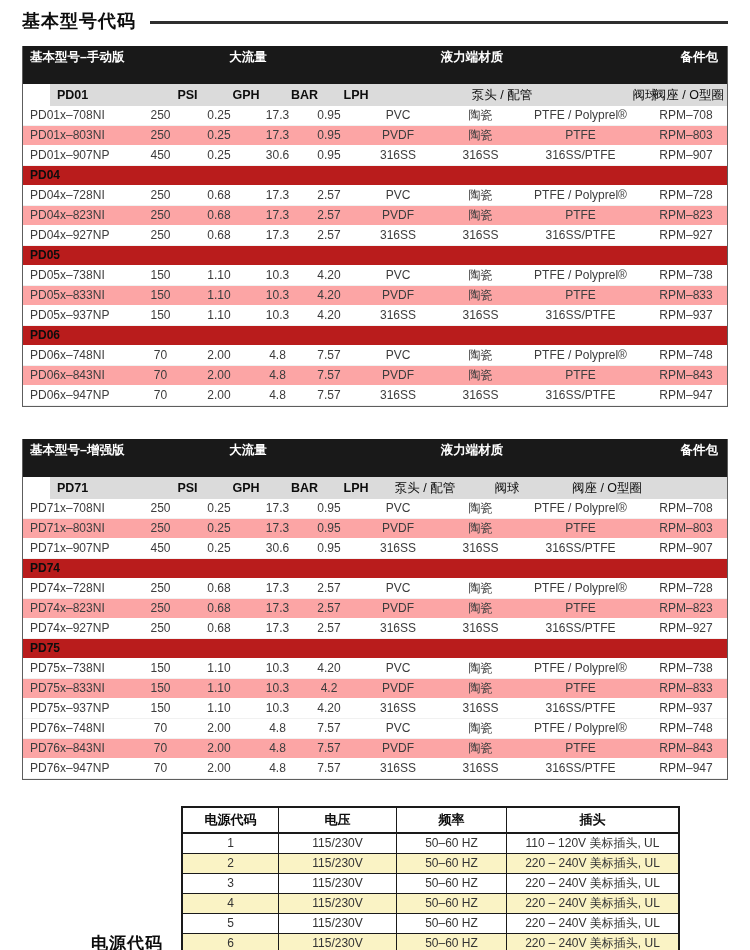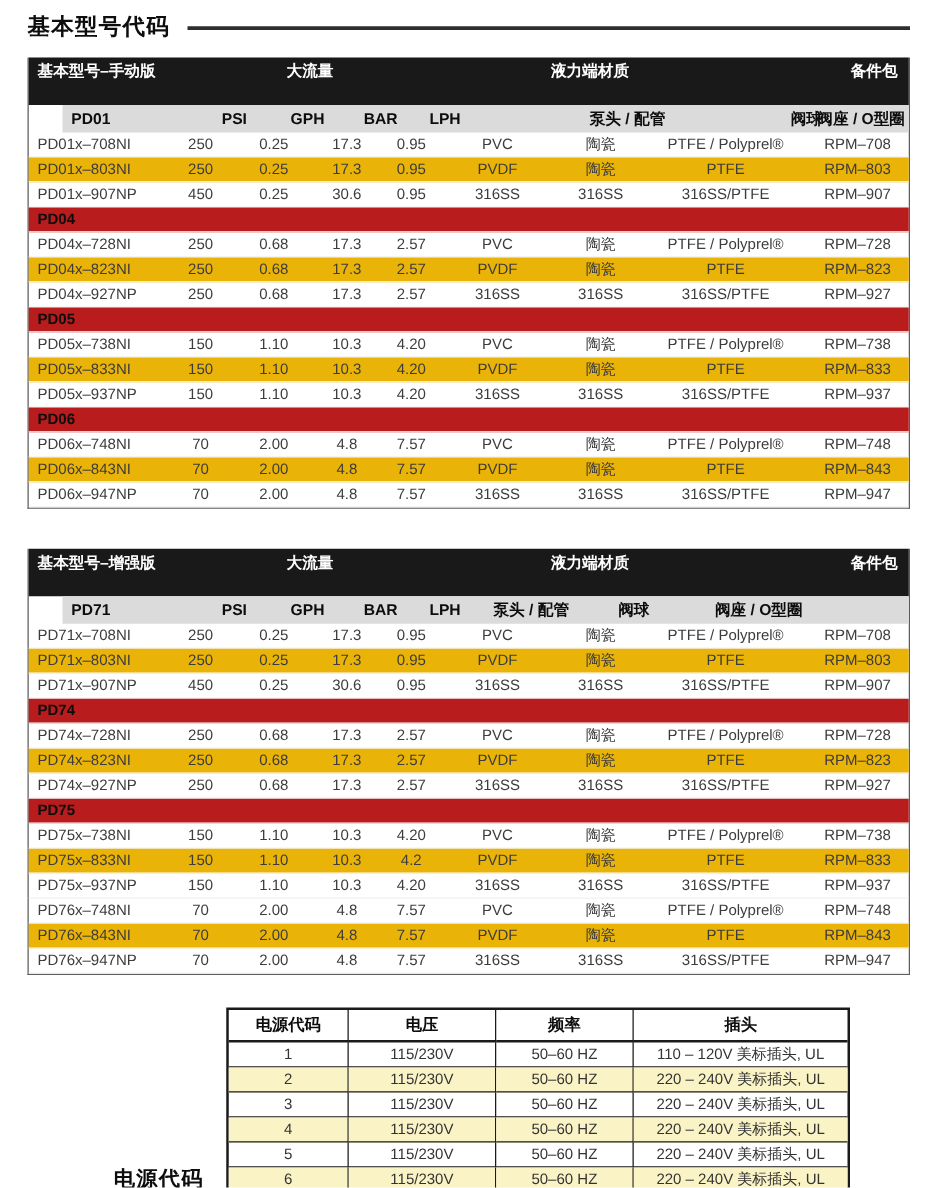--- a/index.html
+++ b/index.html
@@ -27,32 +27,32 @@
   .gh-mat{left:449px;transform:translateX(-50%);text-align:right;}
   .gh-spare{right:9px;}
 
   .grid9{display:grid;grid-template-columns:110px 55px 62px 55px 48px 90px 75px 125px 86px;}
 
   .colhead{position:relative;height:22px;background:#DBDBDB;font-weight:bold;
     font-size:12.5px;color:#0d0d0d;margin-left:27px;}
   .colhead .hc{text-align:center;line-height:22px;white-space:nowrap;}
   .colhead .hc.model{text-align:left;padding-left:7px;}
   .mat-lab{position:absolute;top:0;line-height:22px;white-space:nowrap;
-    font-weight:bold;font-size:12.5px;color:#0d0d0d;}
+    font-weight:normal;font-size:12.5px;color:#0d0d0d;}
   .t1 .lab-ph{left:452px;transform:translateX(-50%);}
   .t1 .lab-vb{left:595px;transform:translateX(-50%);}
   .t1 .lab-vs{right:3px;}
   .t2 .lab-ph{left:375px;transform:translateX(-50%);}
   .t2 .lab-vb{left:457px;transform:translateX(-50%);}
   .t2 .lab-vs{left:557px;transform:translateX(-50%);}
 
   .mrow{height:19px;line-height:19px;font-size:12px;border-bottom:1px solid #f1f1f1;}
   .mrow.section-row{background:#b91c1c;font-weight:bold;color:#0d0d0d;border-bottom:1px solid #ffffff;}
   .mrow.data-row{color:#3c3c3c;}
-  .mrow.hl{background:#eab308;border-bottom:1px solid #ffffff;}
+  .mrow.hl{background:#fca5a5;border-bottom:1px solid #ffffff;}
   .mcell{text-align:center;white-space:nowrap;overflow:hidden;}
   .mcell.c0{text-align:left;padding-left:7px;}
   .span-all{grid-column:1 / -1;text-align:left;padding-left:7px;}
 
   
   .power-wrap{display:flex;align-items:flex-end;margin-top:26px;margin-left:69px;}
   .power-label{font-size:17px;font-weight:bold;color:#0d0d0d;padding-top:4px;
     letter-spacing:1px;white-space:nowrap;}
   .power-table{margin-left:18px;border:2px solid #1a1a1a;background:#fff;}
   .prow{display:grid;grid-template-columns:96px 118px 110px 171px;}

